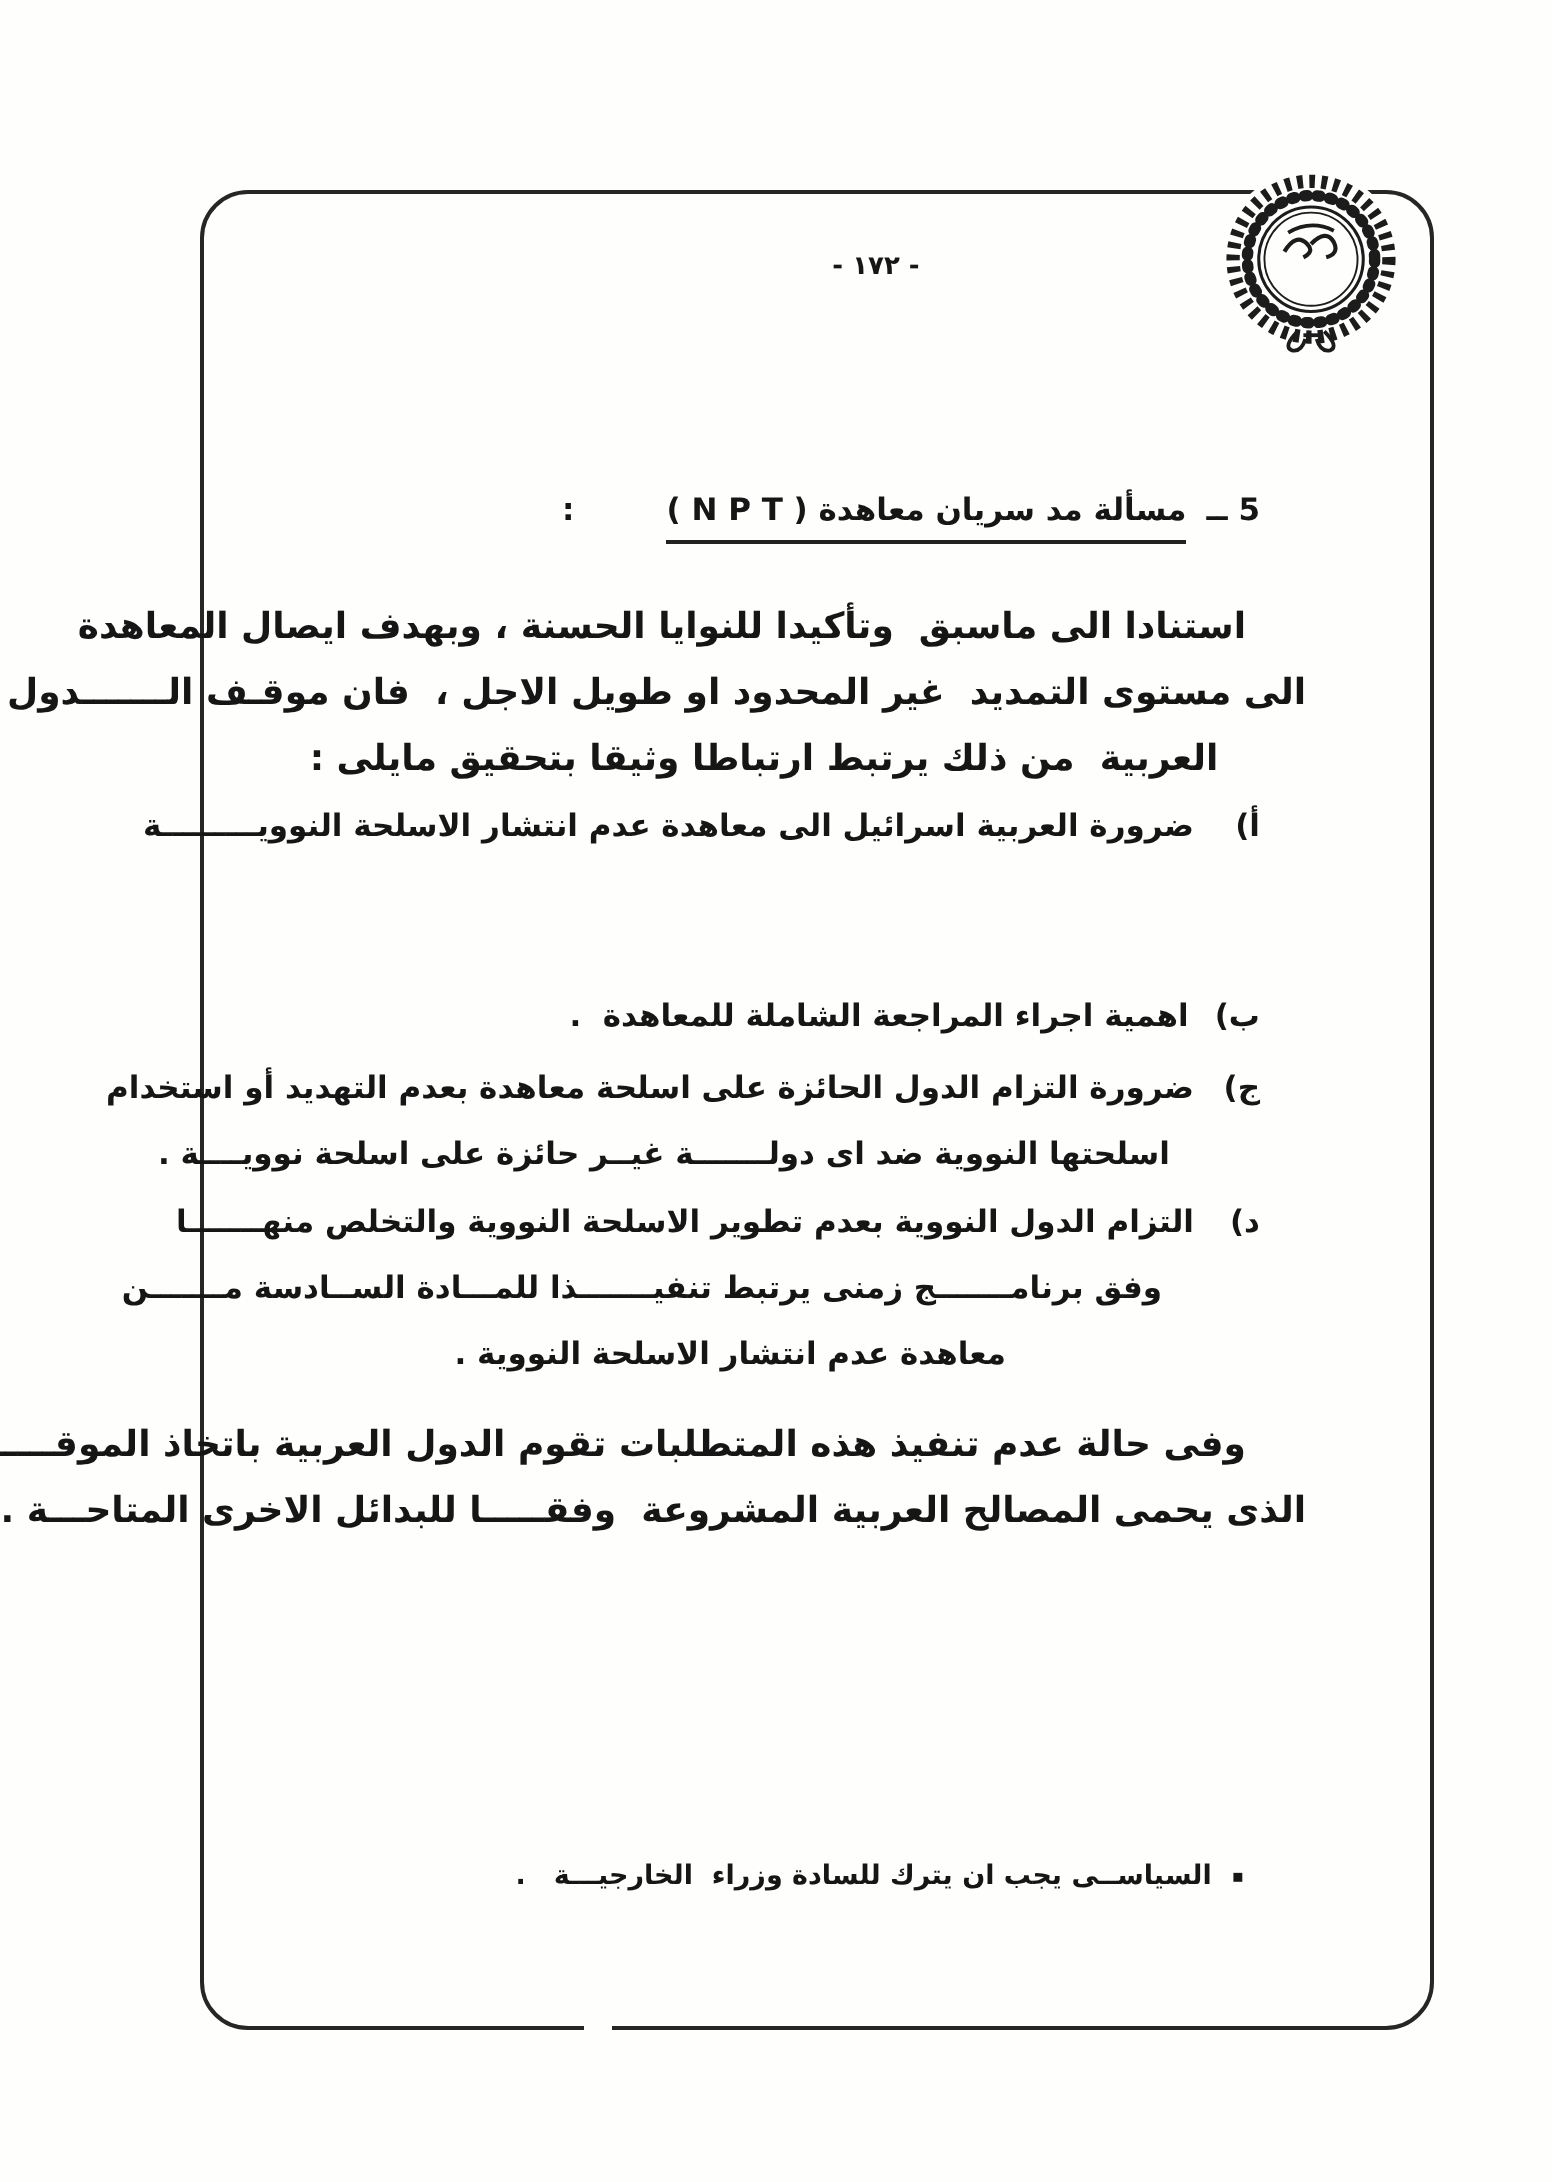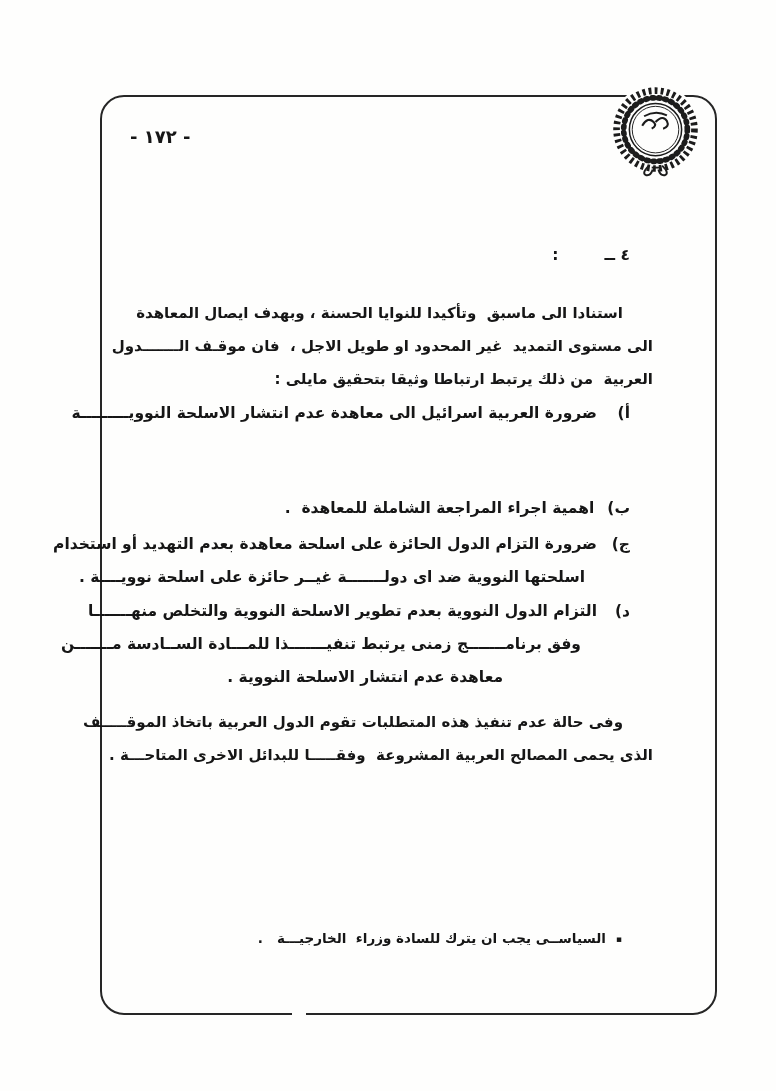--- a/index.html
+++ b/index.html
@@ -2,28 +2,28 @@
 <html lang="ar"><head>
 <meta charset="utf-8">
 <style>
   html,body{margin:0;padding:0;background:#ffffff;}
   .page{position:relative;width:776px;height:1091px;background:#fefefd;overflow:hidden;
         font-family:"DejaVu Sans",sans-serif;color:#161616;}
   .frame{position:absolute;left:100px;top:95px;width:613px;height:916px;
          border:2px solid #262626;border-radius:24px;}
   .frame-gap{position:absolute;left:292px;top:1011px;width:14px;height:8px;background:#fefefd;}
   .emblem{position:absolute;left:608px;top:84px;width:95px;height:95px;}
-  .pagenum{position:absolute;top:126px;left:130px;width:616px;
-           font-size:18px;font-weight:bold;letter-spacing:2px;}
+  .pagenum{position:absolute;top:126px;left:130px;width:616px;text-align:center;
+           font-size:13px;font-weight:bold;letter-spacing:2px;}
   .heading{position:absolute;top:246px;right:146px;direction:rtl;display:flex;
            align-items:flex-start;gap:10px;font-size:15.5px;font-weight:bold;}
   .h-title{border-bottom:2px solid #222;padding-bottom:6px;}
   .h-colon{margin-right:36px;}
-  .para{position:absolute;right:123px;width:542px;direction:rtl;text-align:right;
-        font-size:15px;font-weight:bold;line-height:33px;}
+  .para{position:absolute;right:123px;width:542px;direction:rtl;text-align:center;
+        font-size:18px;font-weight:bold;line-height:33px;}
   .ln{white-space:nowrap;}
   .indent1{padding-right:30px;}
   .item{position:absolute;right:146px;direction:rtl;display:flex;gap:13px;
         font-size:15.5px;font-weight:bold;line-height:33px;}
   .item-label{min-width:20px;text-align:right;}
   .item-body{width:487px;text-align:right;}
   .ind-a3{padding-right:42px;}
   .ind-c2{padding-right:12px;}
   .ind-d2{padding-right:16px;}
   .ind-d3{padding-right:94px;}
@@ -52,21 +52,22 @@
     <path class="k" d="M50 40 q8 -8 12 -1 q3 6 -4 8" stroke-width="2.2"></path>
     <path class="k" d="M38 34 q12 -7 24 -1" stroke-width="2"></path>
     <path class="k" d="M43 86 q-8 8 -3 10 q5 1 7 -6" stroke-width="2"></path>
     <path class="k" d="M57 86 q8 8 3 10 q-5 1 -7 -6" stroke-width="2"></path>
     <path class="k" d="M46 88 l8 0" stroke-width="2"></path>
   </svg>
 
   <div class="pagenum">- ١٧٢ -</div>
 
   <div class="heading">
-    <span>٤ ــ</span>
+    <span>5 ــ</span>
+    <span class="h-title">مسألة مد سريان معاهدة ( N P T )</span>
     <span class="h-colon">:</span>
   </div>
 
   <div class="para" style="top:297px">
     <div class="ln indent1">استنادا الى ماسبق&nbsp; وتأكيدا للنوايا الحسنة ، وبهدف ايصال المعاهدة</div>
     <div class="ln">الى مستوى التمديد&nbsp; غير المحدود او طويل الاجل ،&nbsp; فان موقـف الـــــــدول</div>
     <div class="ln">العربية&nbsp; من ذلك يرتبط ارتباطا وثيقا بتحقيق مايلى :</div>
   </div>
 
   <div class="item" style="top:397px">

